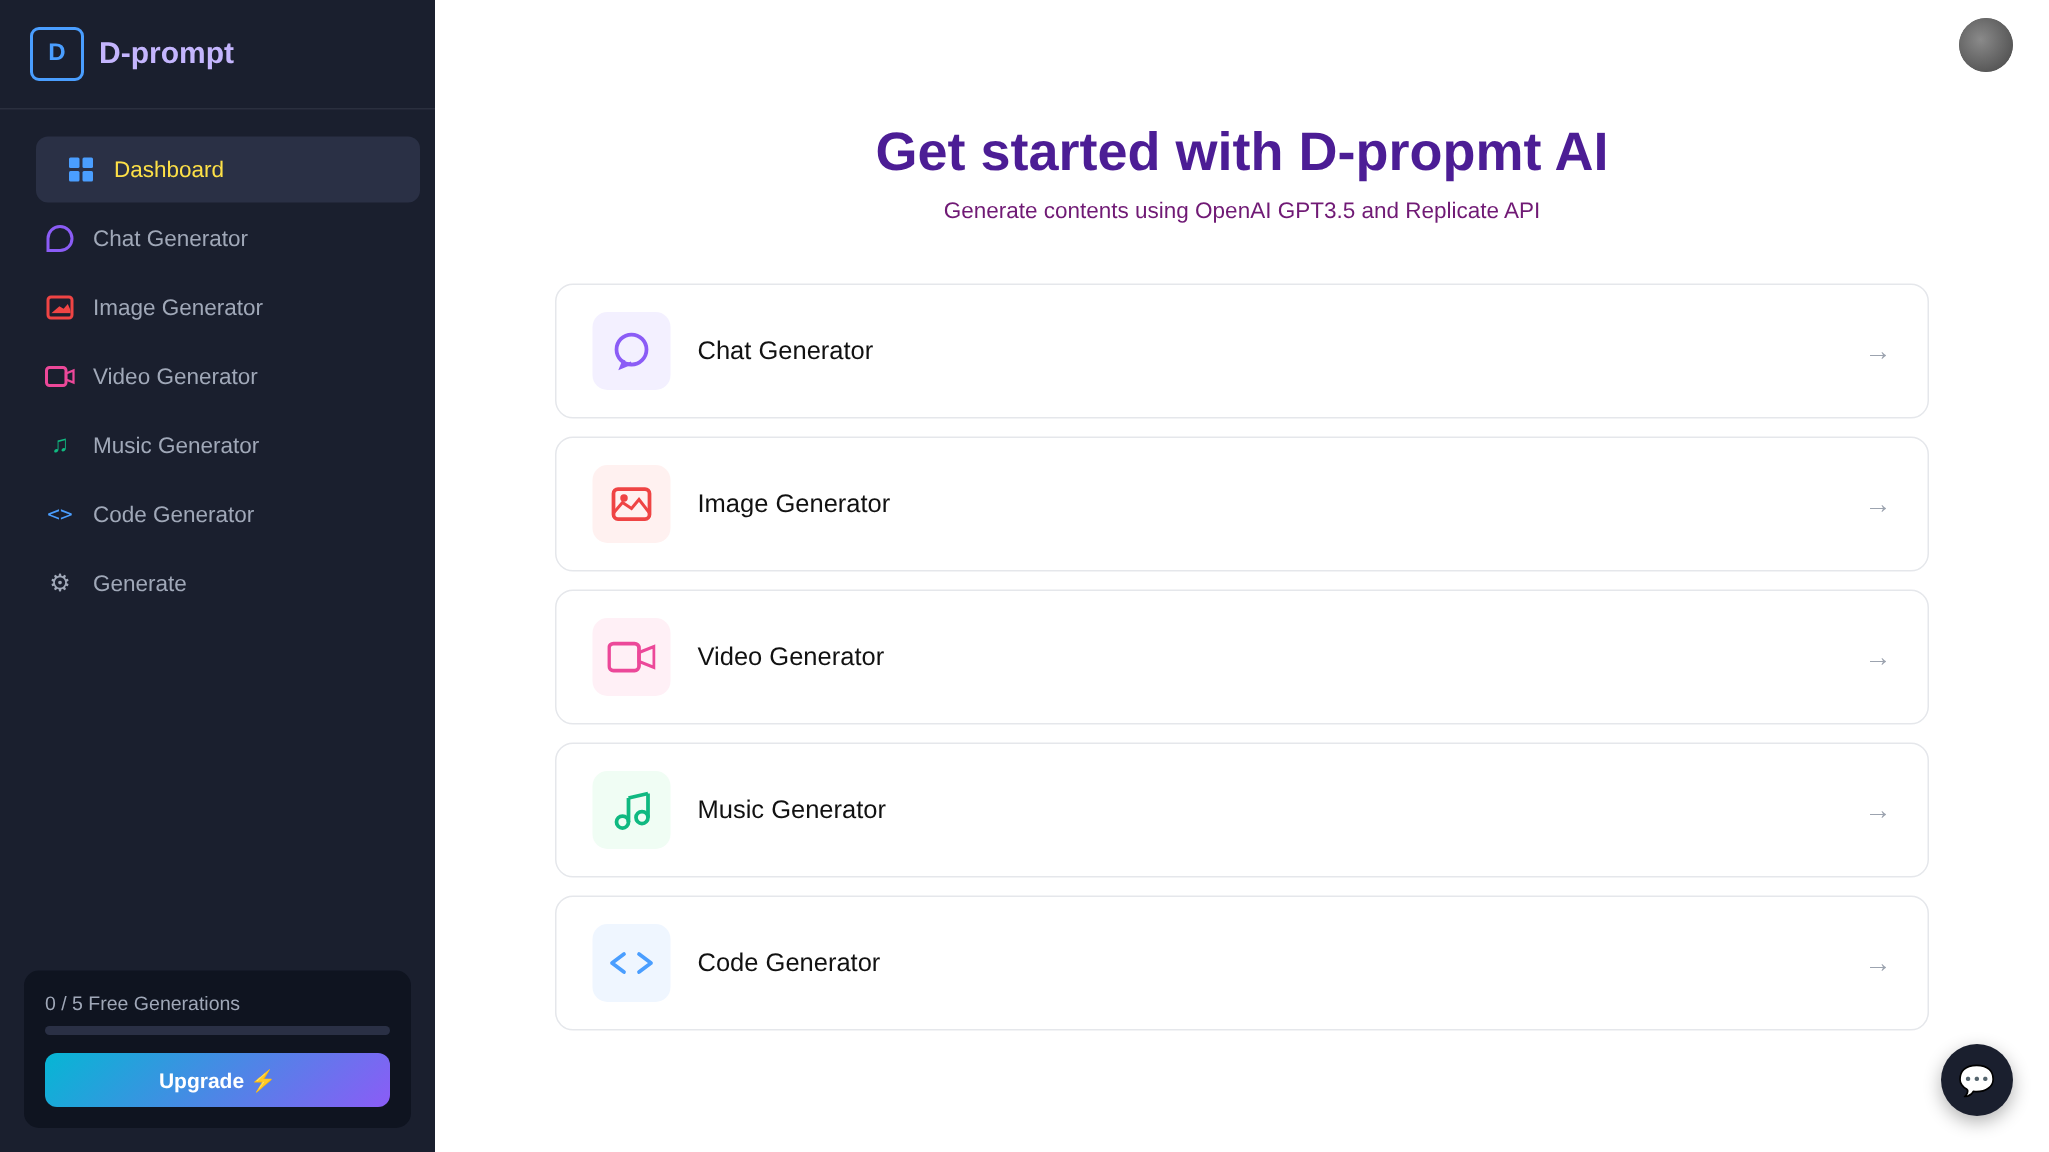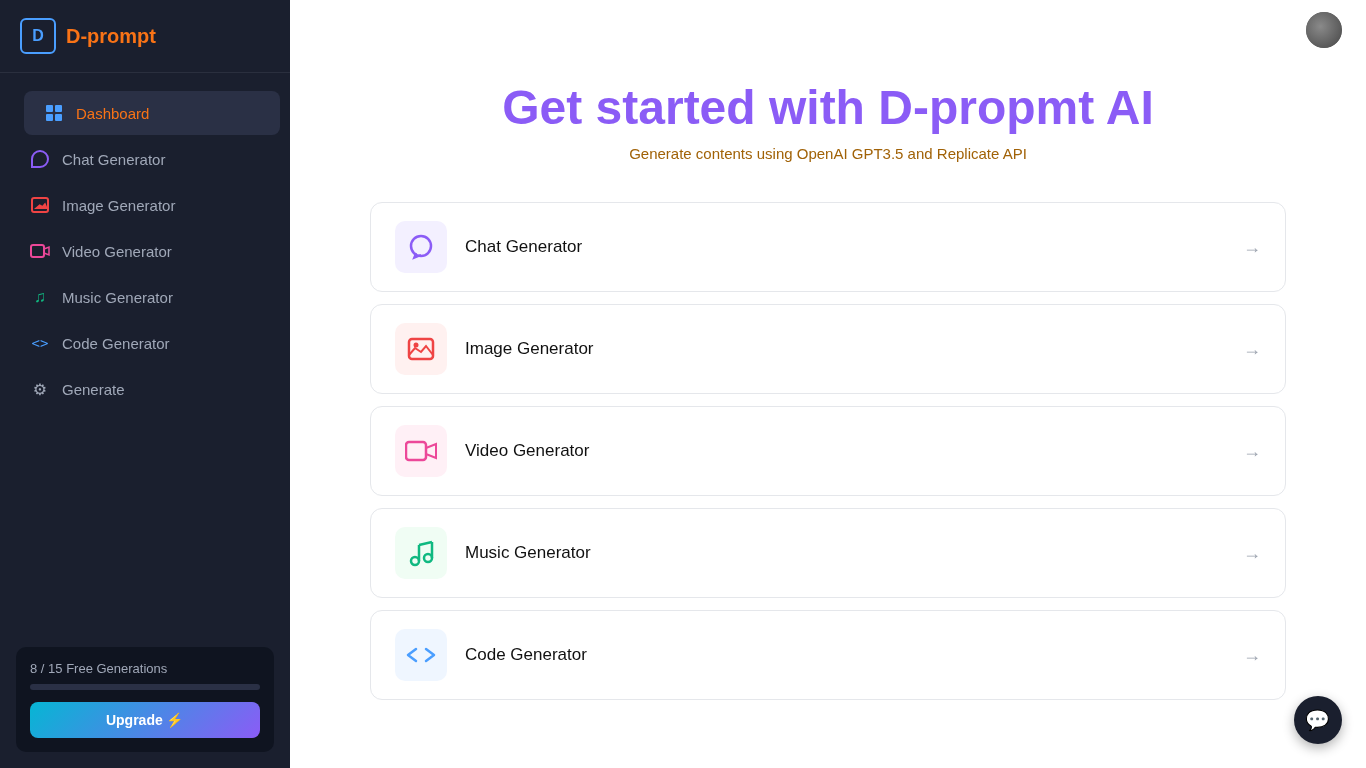--- a/index.html
+++ b/index.html
@@ -31,21 +31,21 @@
       border-radius: 6px;
       display: flex;
       align-items: center;
       justify-content: center;
       color: #4a9eff;
       font-weight: bold;
       font-size: 16px;
     }
 
     #app-title {
-      color: #f97316;
+      color: #c4b5fd;
       font-size: 20px;
       font-weight: 700;
     }
 
     #sidebar-nav {
       flex: 1;
       padding: 16px 0;
     }
 
     .nav-item {
@@ -56,21 +56,21 @@
       cursor: pointer;
       border-radius: 8px;
       margin: 2px 10px;
       color: #a0a8b8;
       font-size: 15px;
       transition: background 0.15s;
     }
 
     .nav-item.active {
       background: #2a3045;
-      color: #f97316;
+      color: #fde047;
       margin-left: 24px;
     }
 
     .nav-icon {
       width: 20px;
       height: 20px;
       display: flex;
       align-items: center;
       justify-content: center;
       flex-shrink: 0;
@@ -218,29 +218,29 @@
       border-radius: 50%;
     }
 
     #main-content {
       flex: 1;
       padding: 20px 80px 40px;
     }
 
     #page-title {
       text-align: center;
-      font-size: 48px;
+      font-size: 36px;
       font-weight: 700;
-      color: #8b5cf6;
+      color: #4c1d95;
       margin-bottom: 10px;
     }
 
     #page-subtitle {
       text-align: center;
-      color: #a16207;
+      color: #701a75;
       font-size: 15px;
       margin-bottom: 40px;
     }
 
     #generators-list {
       display: flex;
       flex-direction: column;
       gap: 12px;
     }
 
@@ -372,21 +372,21 @@
     <div class="nav-item">
       <div class="nav-icon">
         <span class="icon-settings">⚙</span>
       </div>
       <span>Generate</span>
     </div>
   </nav>
 
   <div id="sidebar-footer">
     <div id="generations-box">
-      <div id="generations-label">8 / 15 Free Generations</div>
+      <div id="generations-label">0 / 5 Free Generations</div>
       <div id="progress-bar-bg">
         <div id="progress-bar-fill"></div>
       </div>
       <button id="upgrade-button">Upgrade ⚡</button>
     </div>
   </div>
 </div>
 
 <div id="main">
   <div id="main-header">

